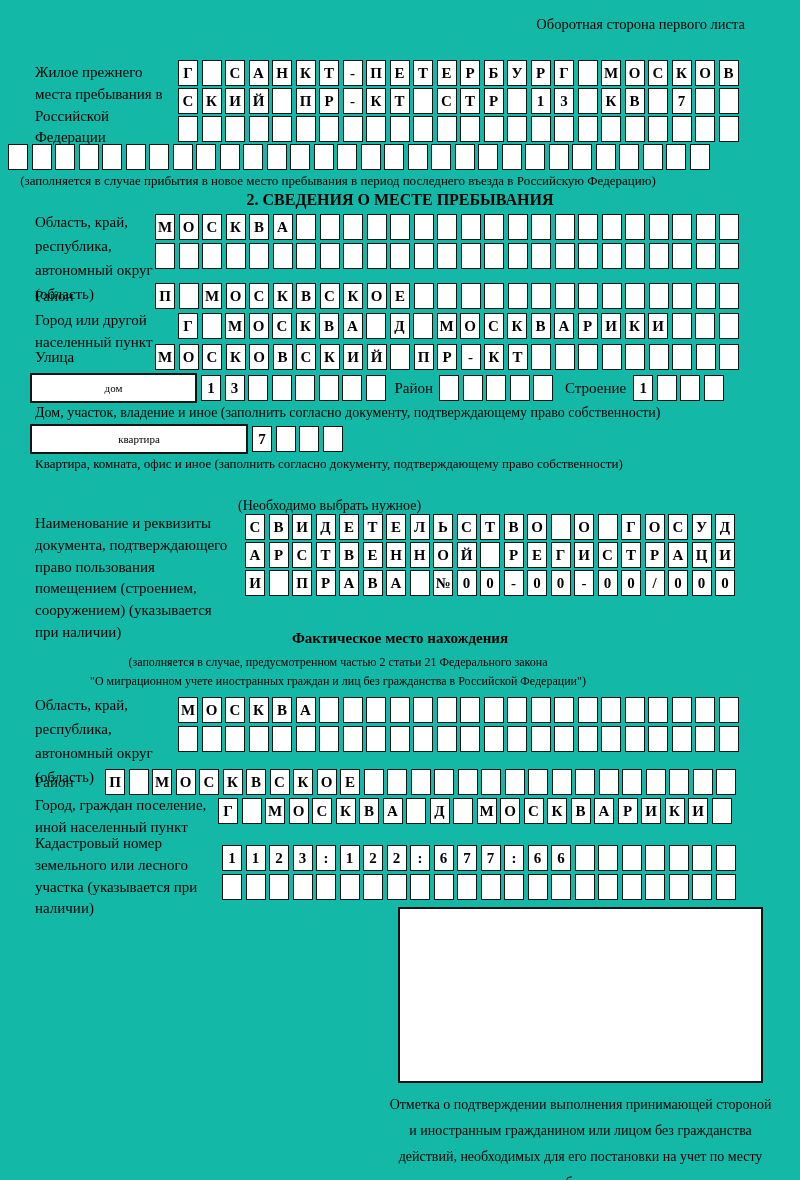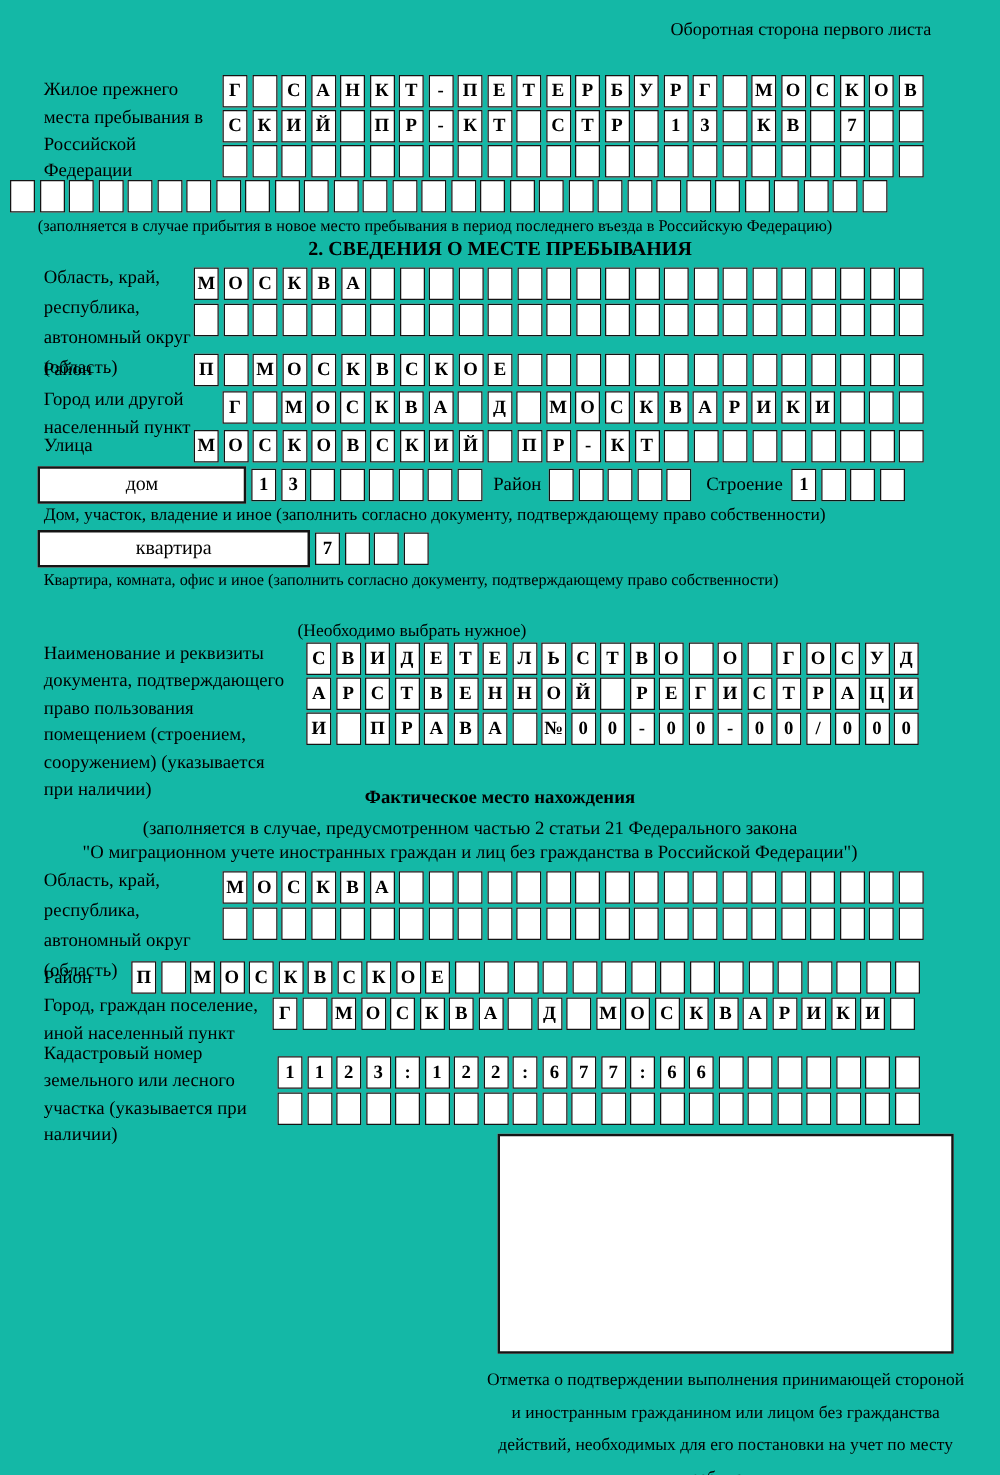--- a/index.html
+++ b/index.html
@@ -15,29 +15,29 @@
   .boxes { display:flex; gap:3.5px; }
   .cbox {
     flex:0 0 auto; width:20px; height:26px;
     border:1.6px solid #141414; background:#fff;
     display:flex; align-items:center; justify-content:center;
     font-size:15px; font-weight:bold; line-height:1;
   }
 
   .label { font-size:15px; line-height:1.6; }
   .label.tightlh { line-height:1.45; }
-  .note { font-size:13px; text-align:center; width:676px; left:10px; }
-  .small-note { font-size:15px;margin-left:28px; }
+  .note { font-size:13px; text-align:center; width:676px; left:0; }
+  .small-note { font-size:12px; }
   .sec-title { font-size:16px; font-weight:bold; text-align:center; width:800px; left:0; }
   .sub-title { font-size:15px; font-weight:bold; text-align:center; width:800px; left:0; }
 
   .wide-box {
     border:2px solid #141414; height:30px; background:#fff;
     display:flex; align-items:center; justify-content:center;
-    font-size:16px;
+    font-size:11px;
   }
   .hrow { display:flex; align-items:center; }
   .inline-label { font-size:15px; white-space:nowrap; }
 
   .checkbox {
     width:24px; height:27px; border:1.8px solid #141414; background:#fff;
     display:flex; align-items:center; justify-content:center;
     font-size:15px; flex:0 0 auto;
   }
   .cb-row { display:flex; align-items:center; font-size:15.5px; }

